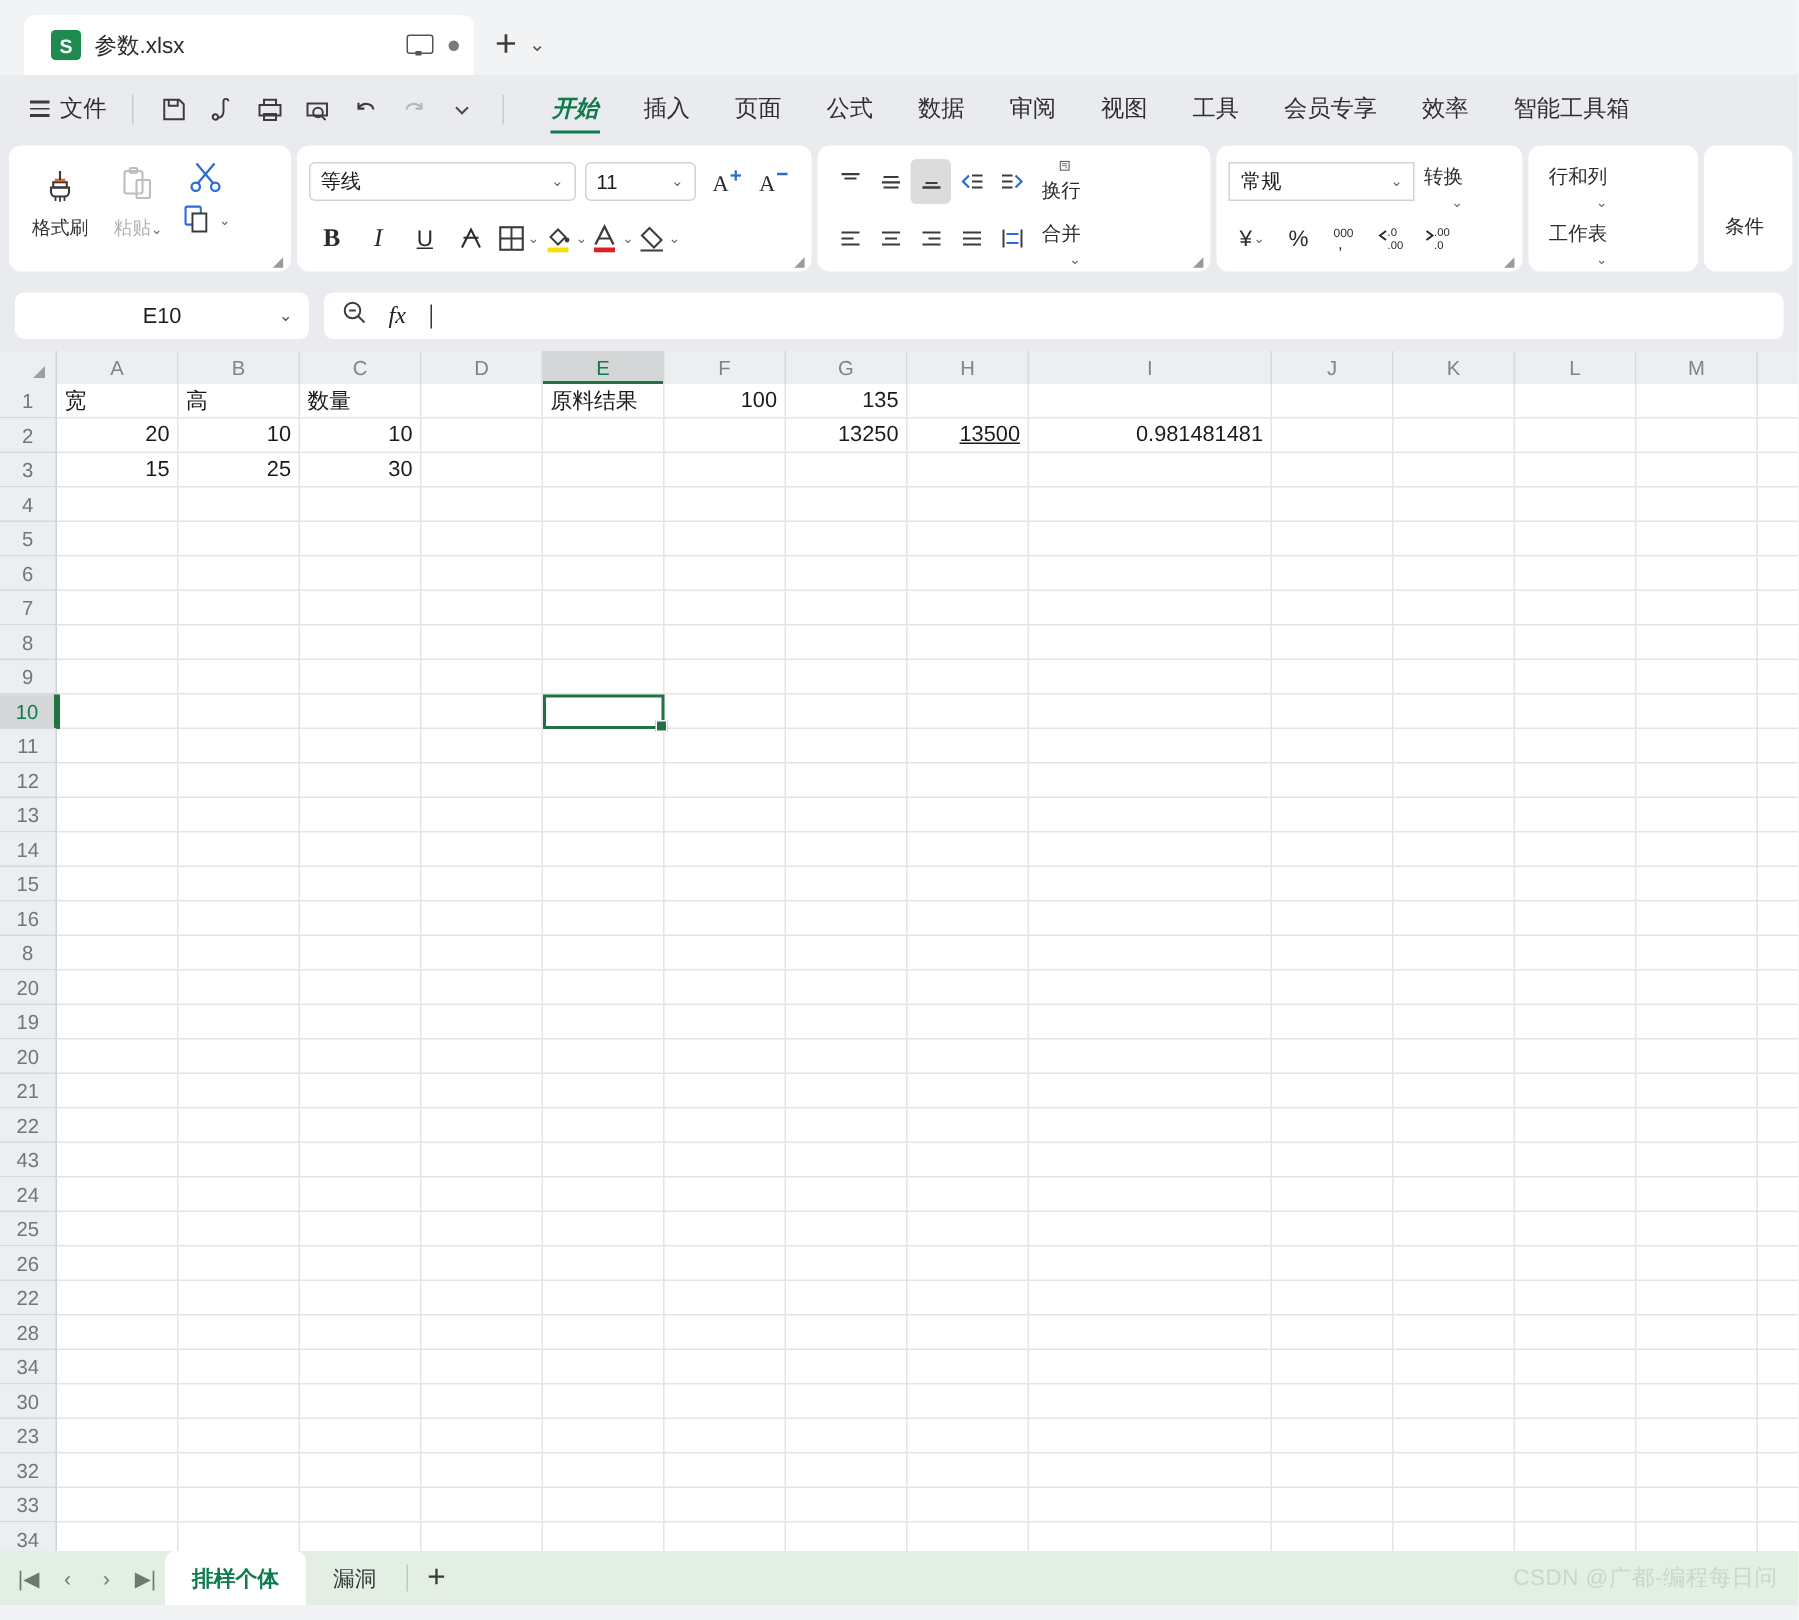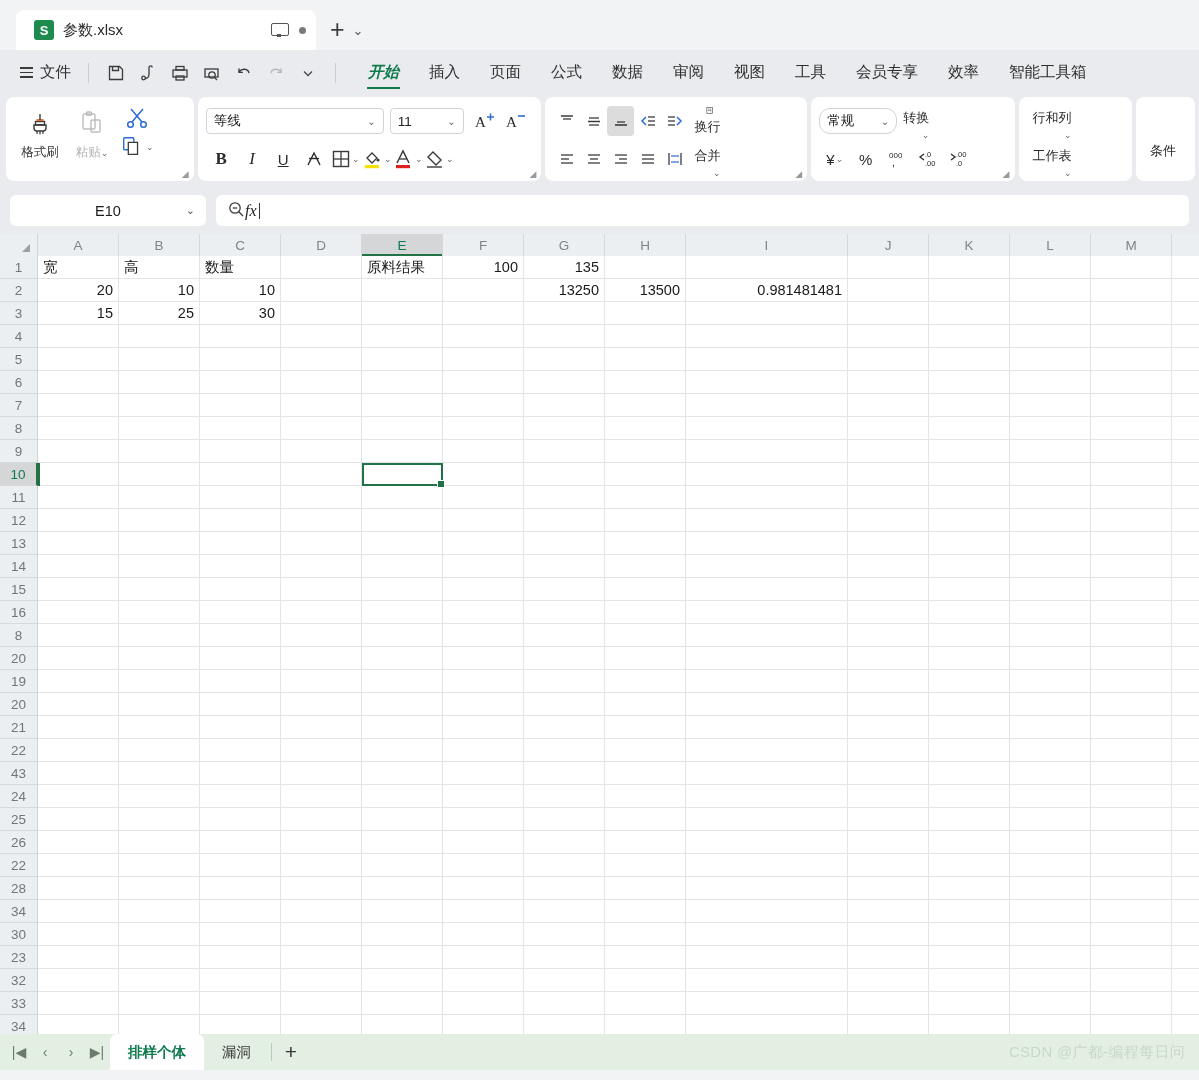--- a/index.html
+++ b/index.html
@@ -157,22 +157,22 @@
     padding: 0 7px; font-size: 13.5px; color: #1d1d1d;
   }
   .sizesel {
     width: 74px; height: 26px; margin-left: 6px;
     border: 1px solid #d0d3d8; border-radius: 4px;
     background: #fff;
     display: flex; align-items: center; justify-content: space-between;
     padding: 0 7px; font-size: 13.5px; color: #1d1d1d;
   }
   .numfmtsel {
-    width: 78px; height: 26px;
-    border: 1px solid #d0d3d8; border-radius: 11px;
+    width: 124px; height: 26px;
+    border: 1px solid #d0d3d8; border-radius: 0;
     background: #fff;
     display: flex; align-items: center; justify-content: space-between;
     padding: 0 7px; font-size: 13.5px; color: #1d1d1d;
   }
   .selchev { font-size: 10px; color: #666; }
   .gapbtn {
     width: 31px; height: 30px;
     display: flex; align-items: center; justify-content: center;
     font-size: 16px; color: #2b2b2b; cursor: default;
     border-radius: 4px;
@@ -204,21 +204,21 @@
     background: #fff; border-radius: 6px;
     display: flex; align-items: center; justify-content: center;
     position: relative;
     font-size: 14.5px; color: #1d1d1d;
   }
   .namebox .nb-chev { position: absolute; right: 11px; font-size: 11px; color: #555; }
   .fxwrap {
     flex: 1 1 auto; height: 31px;
     background: #fff; border-radius: 6px;
     display: flex; align-items: center;
-    padding: 0 12px; 
+    padding: 0 12px; gap: 14px;
   }
   .fx-zoom { font-size: 15px; color: #3b3b3b; }
   .fx-label { font-family: "Liberation Serif", serif; font-style: italic; font-size: 16px; color: #222; }
   .fx-caret { width: 1px; height: 16px; background: #333; margin-left: 2px; }
 
   
   .gridwrap {
     position: relative;
     width: 1199px; height: 800px;
     background: #fff;
@@ -826,21 +826,21 @@
           <div class="gcell txt" style="width: 81px; flex-basis: 81px;"></div>
         </div>
         <div class="grow">
           <div class="gcell num" style="width: 81px; flex-basis: 81px;">20</div>
           <div class="gcell num" style="width: 81px; flex-basis: 81px;">10</div>
           <div class="gcell num" style="width: 81px; flex-basis: 81px;">10</div>
           <div class="gcell txt" style="width: 81px; flex-basis: 81px;"></div>
           <div class="gcell txt" style="width: 81px; flex-basis: 81px;"></div>
           <div class="gcell txt" style="width: 81px; flex-basis: 81px;"></div>
           <div class="gcell num" style="width: 81px; flex-basis: 81px;">13250</div>
-          <div class="gcell num" style="width: 81px; flex-basis: 81px;">13500</div>
+          <div class="gcell num" style="width: 81px; flex-basis: 81px; text-decoration: underline;">13500</div>
           <div class="gcell num" style="width: 162px; flex-basis: 162px;">0.981481481</div>
           <div class="gcell txt" style="width: 81px; flex-basis: 81px;"></div>
           <div class="gcell txt" style="width: 81px; flex-basis: 81px;"></div>
           <div class="gcell txt" style="width: 81px; flex-basis: 81px;"></div>
           <div class="gcell txt" style="width: 81px; flex-basis: 81px;"></div>
           <div class="gcell txt" style="width: 81px; flex-basis: 81px;"></div>
         </div>
         <div class="grow">
           <div class="gcell num" style="width: 81px; flex-basis: 81px;">15</div>
           <div class="gcell num" style="width: 81px; flex-basis: 81px;">25</div>

